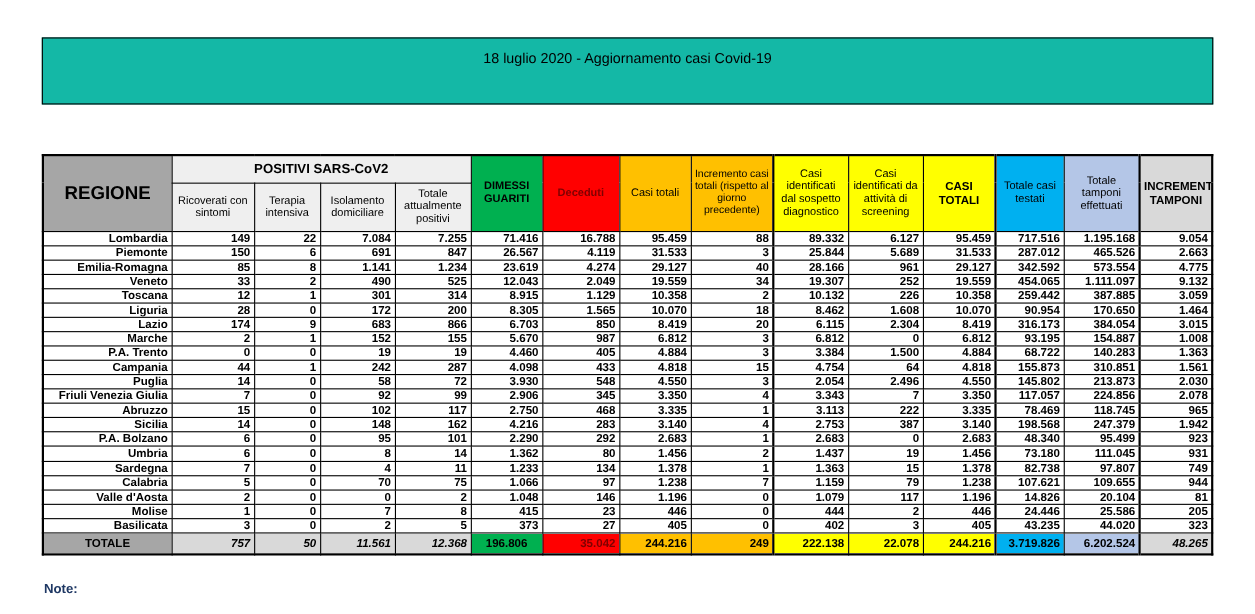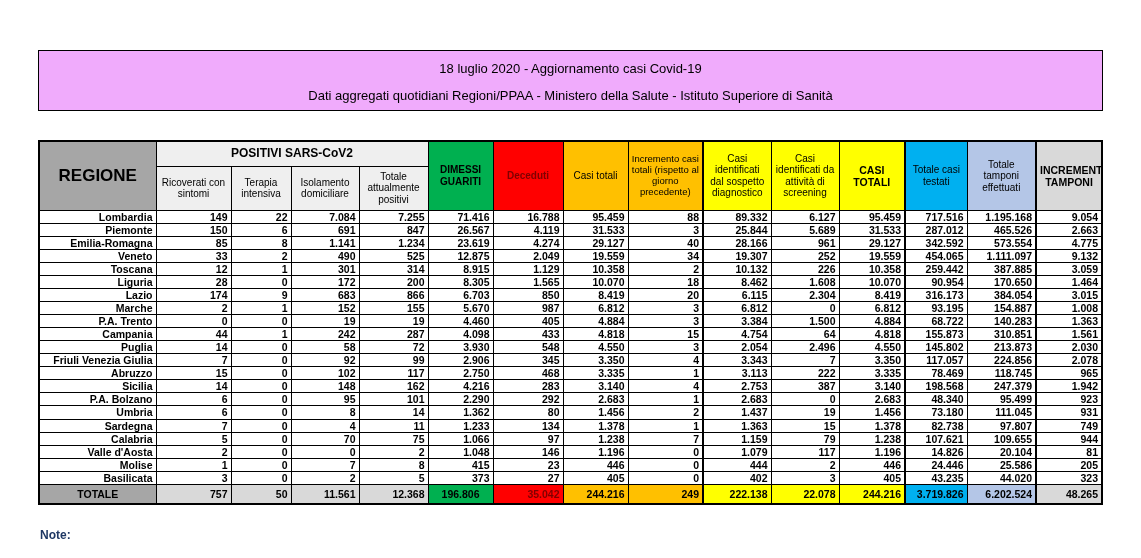--- a/index.html
+++ b/index.html
@@ -1,22 +1,22 @@
 <!DOCTYPE html>
 <html><head>
 <meta charset="utf-8">
 <style>
   html,body{margin:0;padding:0;}
   body{
     width:1141px;height:558px;background:#ffffff;position:relative;
     font-family:"Liberation Sans",sans-serif;color:#000;
   }
   .title-box{
-    position:absolute;left:38px;top:50px;width:1063px;height:59px;
-    border:1px solid #000;background:#f0abfc;text-align:center;
+    position:absolute;left:38px;top:34px;width:1063px;height:59px;
+    border:1px solid #000;background:#14b8a6;text-align:center;
   }
   .title-line1{padding-top:10px;font-size:13px;}
   .title-line2{padding-top:12px;font-size:13px;}
 
   table.covid{
     position:absolute;left:38px;top:140px;width:1065px;
     border-collapse:collapse;table-layout:fixed;
     border:2px solid #000;
   }
   table.covid th, table.covid td{
@@ -38,40 +38,39 @@
   .h-lblue{background:#b4c6e7;}
   .h-gray{background:#d9d9d9;font-weight:bold;font-size:10.5px;}
 
   tbody td{
     height:12px;font-size:10.5px;font-weight:bold;
     text-align:right;white-space:nowrap;background:#fff;
   }
   tbody td.region{text-align:right;}
   tr.total-row td{height:18px;font-size:10.5px;font-weight:bold;}
   .t-label{background:#a6a6a6;text-align:center !important;}
-  .t-gray{background:#d9d9d9 !important;}
+  .t-gray{background:#d9d9d9 !important;font-style:italic;}
   .t-green{background:#00b050 !important;text-align:center;}
   .t-red{background:#ff0000 !important;color:#7f0000;}
   .t-orange{background:#ffc000 !important;}
   .t-yellow{background:#ffff00 !important;}
   .t-cyan{background:#00b0f0 !important;}
   .t-lblue{background:#b4c6e7 !important;}
 
   .bL2{border-left:2px solid #000 !important;}
   .note{
     position:absolute;left:40px;top:528px;
     font-size:12px;font-weight:bold;color:#1f3864;
   }
 </style>
 </head>
 <body>
 
 <div class="title-box">
   <div class="title-line1">18 luglio 2020 - Aggiornamento casi Covid-19</div>
-  <div class="title-line2">Dati aggregati quotidiani Regioni/PPAA - Ministero della Salute - Istituto Superiore di Sanità</div>
 </div>
 
 <table class="covid">
   <colgroup>
     <col style="width:117px">
       <col style="width:75px">
       <col style="width:60px">
     <col style="width:68px">
       <col style="width:69px">
       <col style="width:65px">
@@ -158,21 +157,21 @@
         <td class="bL2">342.592</td>
         <td class="">573.554</td>
         <td class="bL2">4.775</td>
       </tr>
       <tr>
         <td class="region">Veneto</td>
         <td class="">33</td>
         <td class="">2</td>
         <td class="">490</td>
         <td class="">525</td>
-        <td class="">12.875</td>
+        <td class="">12.043</td>
         <td class="">2.049</td>
         <td class="">19.559</td>
         <td class="">34</td>
         <td class="bL2">19.307</td>
         <td class="">252</td>
         <td class="">19.559</td>
         <td class="bL2">454.065</td>
         <td class="">1.111.097</td>
         <td class="bL2">9.132</td>
       </tr>

